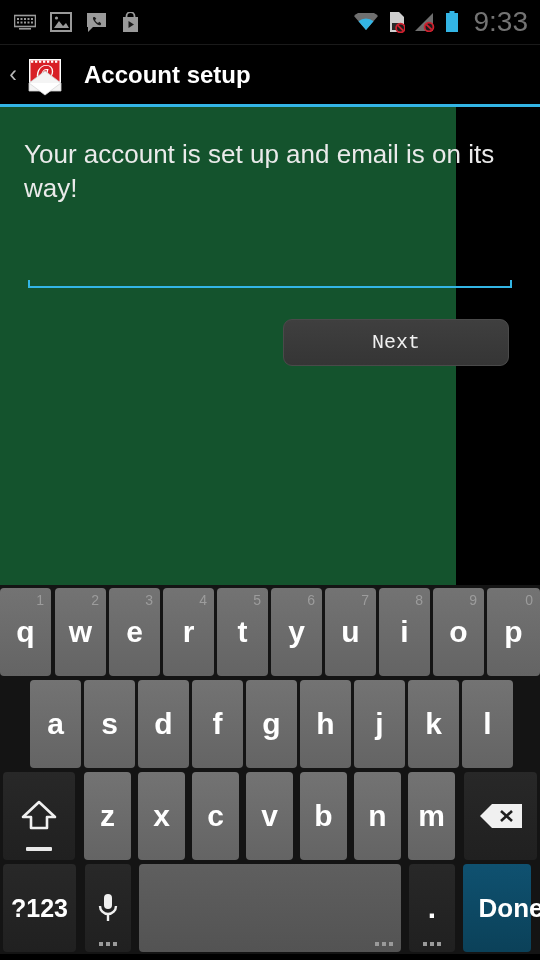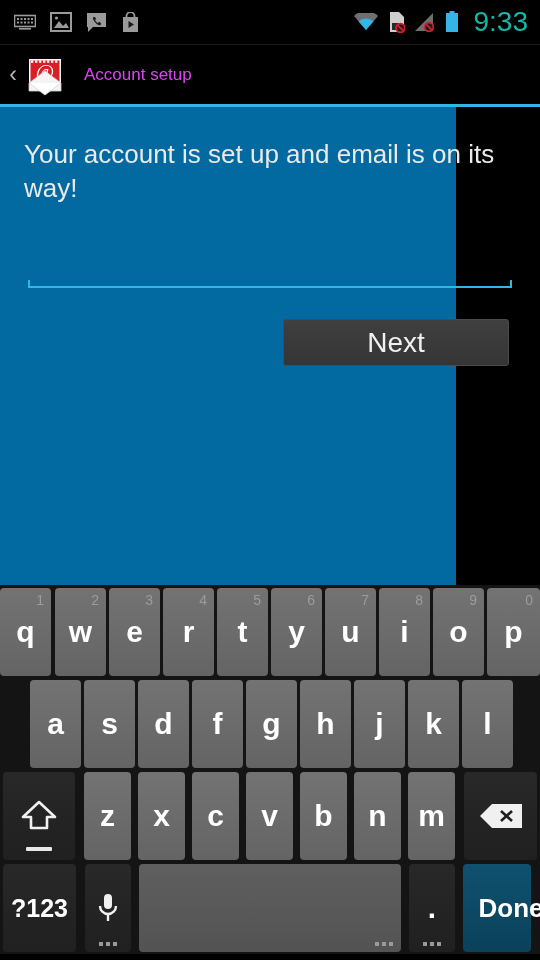--- a/index.html
+++ b/index.html
@@ -20,21 +20,21 @@
     position: absolute; left: 0; top: 0;
     width: 540px; height: 44px;
     background: #000;
     display: flex; align-items: center;
     padding: 0 8px 0 14px;
   }
   .sb-left { display: flex; align-items: center; gap: 14px; }
   .sb-right { margin-left: auto; display: flex; align-items: center; gap: 9px; padding-right: 4px; }
   .sb-icon { display: block; }
   .sb-time {
-    font-size: 28px; color: #14b8a6;
+    font-size: 28px; color: #737373;
     letter-spacing: 0px; margin-left: 6px;
     font-family: "Liberation Sans", sans-serif;
   }
   .statusbar-divider {
     position: absolute; left: 0; top: 44px;
     width: 540px; height: 1px; background: #1a1a1a;
   }
 
   
   .actionbar {
@@ -47,36 +47,36 @@
     width: 22px; display: flex; align-items: center; justify-content: center;
     color: #b9b9b9; font-size: 23px; line-height: 1;
     padding-left: 4px;
   }
   .ab-icon {
     position: relative;
     width: 42px; height: 42px;
     margin-left: 2px;
   }
   .ab-title {
-    color: #d946ef;
-    font-size: 17px;
+    color: #ffffff;
+    font-size: 24px;
     margin-left: 18px;
-    font-weight: normal;
+    font-weight: bold;
   }
   .ab-underline {
     position: absolute; left: 0; top: 104px;
     width: 540px; height: 3px;
     background: #33b5e5;
   }
 
   
   .content {
     position: absolute; left: 0; top: 107px;
     width: 456px; height: 478px;
-    background: #0369a1;
+    background: #14532d;
   }
   .headline {
     position: absolute; left: 24px; top: 30px; width: 492px;
     color: #eaeaea; font-size: 26px; line-height: 34px;
   }
   .sublabel {
     position: absolute; left: 24px; top: 100px; width: 492px;
     color: #dcdcdc; font-size: 19px; line-height: 24px;
   }
   .edit-wrap {
@@ -96,24 +96,25 @@
     width: 2px; height: 8px; background: #33b5e5;
   }
   .edit-tick-l { left: 0; }
   .edit-tick-r { right: 0; }
 
   .next-button {
     position: absolute; left: 283px; top: 212px;
     width: 226px; height: 47px;
     background: #3d3d3d;
     border: 1px solid #4a4a4a;
-    border-radius: 3px;
-    color: #f0f0f0; font-size: 28px;
+    border-radius: 9px;
+    color: #f0f0f0; font-size: 20px;
     display: flex; align-items: center; justify-content: center;
     background-image: linear-gradient(#3f3f3f, #353535);
+    font-family: Liberation Mono, monospace;
   }
 
   
   .keyboard {
     position: absolute; left: 0; top: 585px;
     width: 540px; height: 375px;
     background: #141414;
   }
   .krow { position: absolute; left: 0; width: 540px; }
   .krow1 { top: 3px; height: 90px; }

